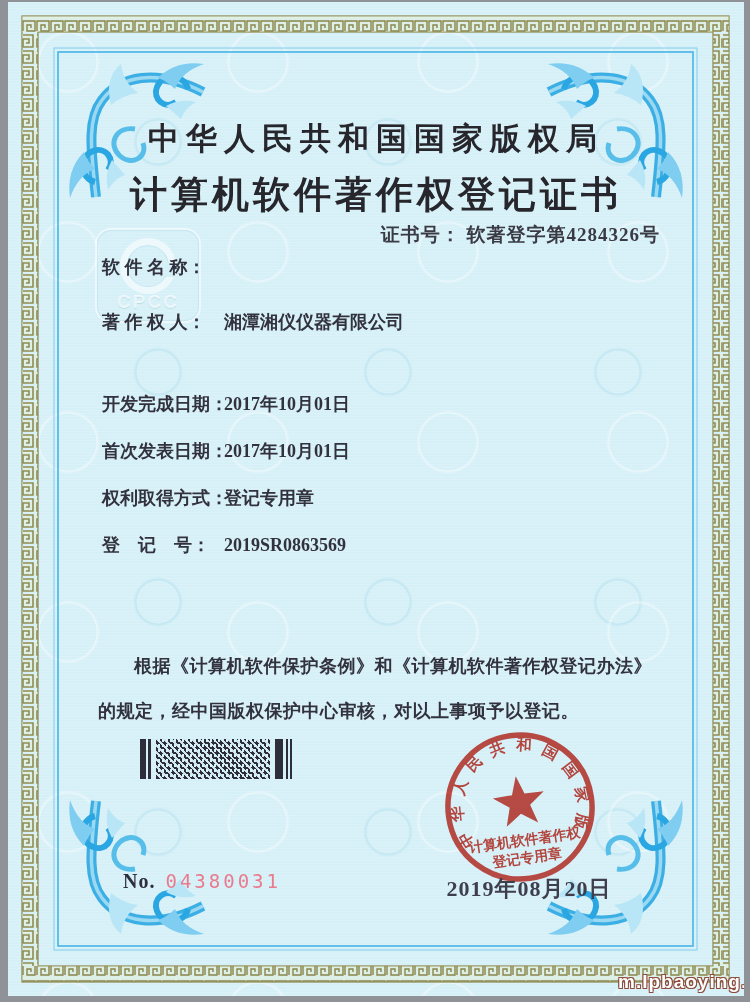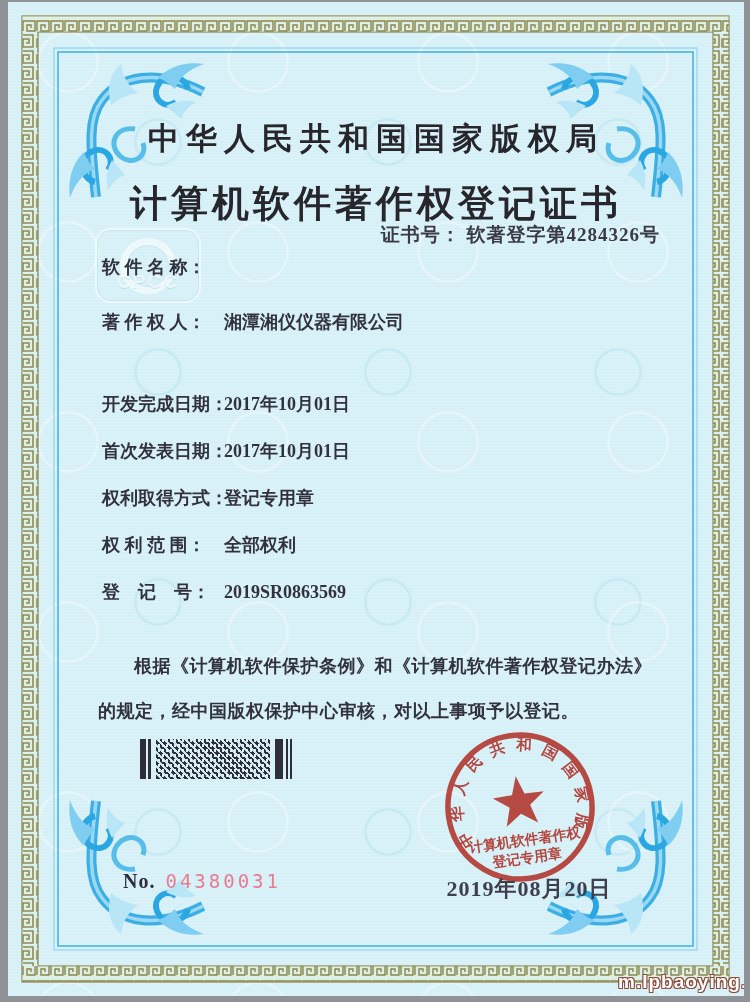--- a/index.html
+++ b/index.html
@@ -18,21 +18,21 @@
       radial-gradient(circle 26px at 150px 140px, transparent 21px, rgba(190,229,241,0.85) 22px, transparent 25px),
       repeating-linear-gradient(0deg, rgba(255,255,255,0.14) 0 1px, transparent 1px 3px);
     background-size:190px 190px, 230px 230px, auto;
     overflow:hidden;
   }
   .deco-svg { position:absolute; left:0; top:0; pointer-events:none; }
 
   
   .header { position:absolute; top:116px; left:0; width:100%; text-align:center; color:#26262c; }
   .authority { font-size:31px; font-weight:bold; letter-spacing:7px; }
-  .cert-title { font-size:37px; font-weight:bold; letter-spacing:4px; margin-top:19px; }
+  .cert-title { font-size:37px; font-weight:bold; letter-spacing:4px; margin-top:10px; }
   .cert-no-line { position:absolute; top:220px; right:84px; font-size:19px; font-weight:bold; color:#3a3a44; letter-spacing:1px; }
 
   
   .content { position:absolute; left:94px; top:252px; width:566px; color:#32323e; }
   .row { display:flex; line-height:26px; font-size:18px; font-weight:bold; margin-bottom:21px; }
   .row .lbl { flex:none; width:122px; white-space:nowrap; }
   .row .val { flex:1; }
   .row.software { margin-bottom:29px; }
   .row.owner { margin-bottom:56px;align-items:center; }
   .version-line { line-height:26px; }
@@ -59,21 +59,21 @@
   .seal-date {
     position:absolute; left:436px; top:872px; width:170px; text-align:center;
     font-size:22px; font-weight:bold; color:#3e3e4c; letter-spacing:1px;
   }
   .no-line { position:absolute; left:115px; top:868px; font-size:20px; color:#2e2e3e; }
   .no-prefix { font-weight:bold; letter-spacing:1px; }
   .no-serial { font-family:"DejaVu Sans Mono",monospace; letter-spacing:3px; margin-left:10px; font-size:19px; }
 
   
   .cpcc {
-    position:absolute; left:87px; top:226px; width:106px; height:75px;
+    position:absolute; left:87px; top:226px; width:106px; height:95px;
     border:2px solid rgba(255,255,255,0.55); border-radius:16px;
     box-shadow:inset 0 0 0 1px rgba(160,210,225,0.35);
   }
   .cpcc .c-ring {
     position:absolute; left:23px; top:8px; width:56px; height:56px; border-radius:50%;
     border:7px solid rgba(255,255,255,0.55);
     box-shadow:inset 0 0 0 1px rgba(160,210,225,0.3);
   }
   .cpcc .c-ring:after {
     content:""; position:absolute; right:-7px; top:18px; width:10px; height:14px; background:#d6f0f7;
@@ -177,24 +177,20 @@
     </div>
     <div class="row">
       <span class="lbl">首次发表日期：</span>
       <span class="val">2017年10月01日</span>
     </div>
     <div class="row">
       <span class="lbl">权利取得方式：</span>
       <span class="val">登记专用章</span>
     </div>
     <div class="row">
-      <span class="lbl">权 利 范 围：</span>
-      <span class="val">全部权利</span>
-    </div>
-    <div class="row">
       <span class="lbl">登　记　号：</span>
       <span class="val">2019SR0863569</span>
     </div>
   </div>
 
   <div class="statement">根据《计算机软件保护条例》和《计算机软件著作权登记办法》的规定，经中国版权保护中心审核，对以上事项予以登记。</div>
 
   <div class="barcode">
     <div class="bc-bar" style="width:6px"></div>
     <div class="bc-gap" style="width:2px"></div>

